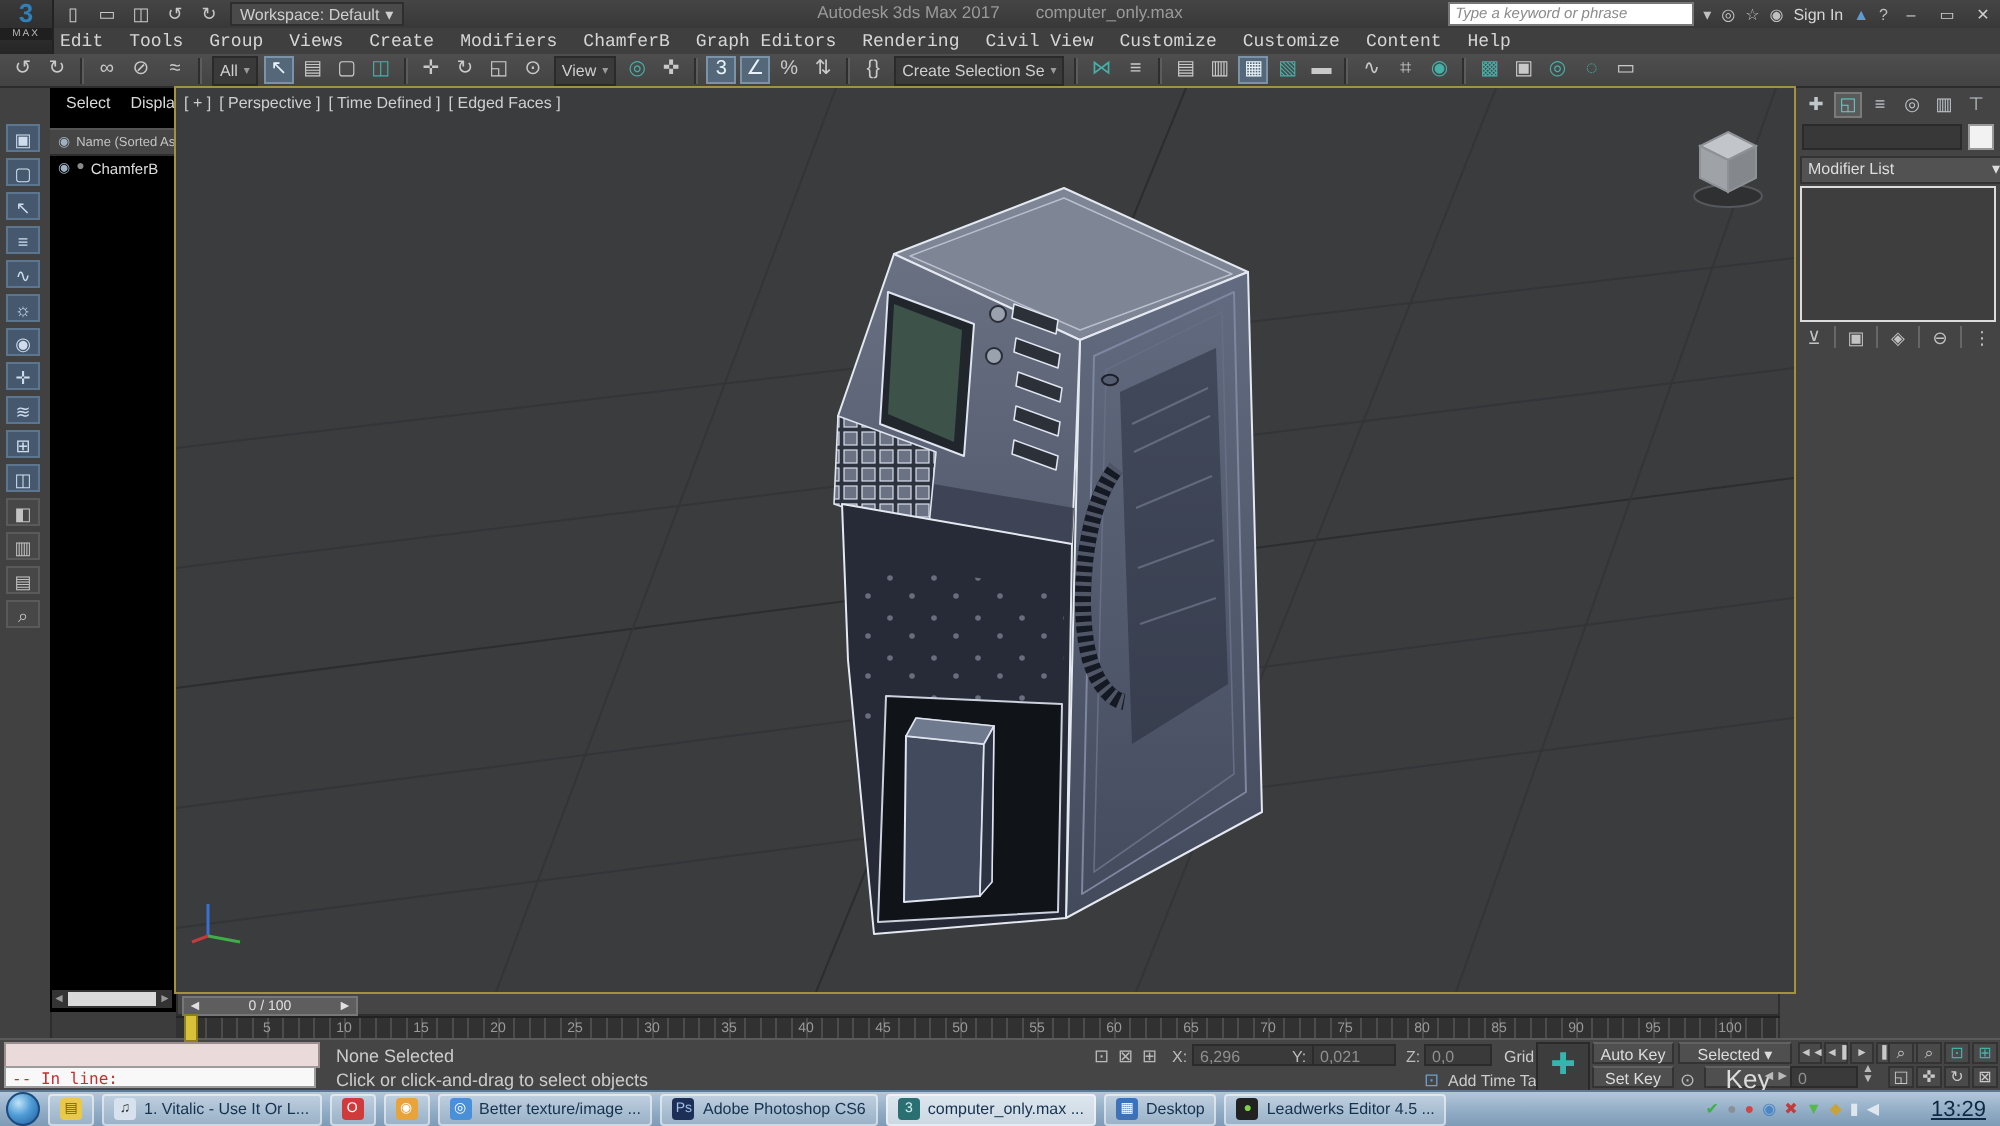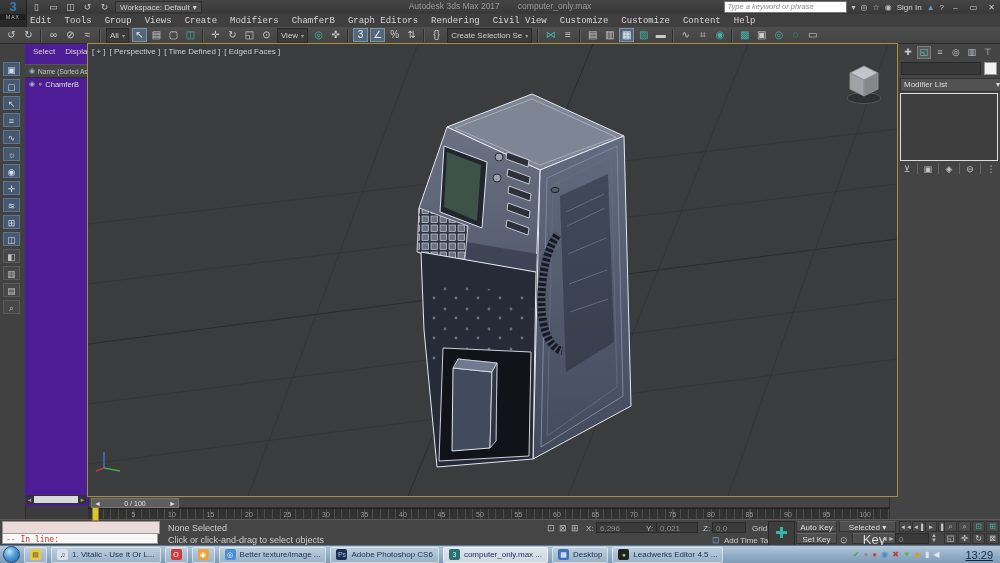--- a/index.html
+++ b/index.html
@@ -31,21 +31,21 @@
   .ticn{width:15px;height:14px;margin:0 1px;font-size:10px;line-height:14px;text-align:center;color:#c9c9c9;cursor:default;flex:0 0 auto;}
   .ticn.accent{color:#45b0a8;}
   .ticn.active{background:#55687a;border:1px solid #7b93a8;box-sizing:border-box;line-height:12px;color:#e8f2f8;}
   .tsep{width:1px;height:13px;background:#2e2e2e;border-right:1px solid #5c5c5c;margin:0 3px;flex:0 0 auto;}
   .tdd{display:flex;align-items:center;height:13px;background:#3a3a3a;border:1px solid #2a2a2a;color:#cfcfcf;font-size:8px;padding:0 3px;gap:3px;margin:0 2px;flex:0 0 auto;white-space:nowrap;text-align:right;}
   .tdd .arr{font-size:6px;color:#9a9a9a;}
   
   #rail{left:0;top:44px;width:25px;height:475px;background:#414141;border-right:1px solid #2e2e2e;}
   .ricn{position:absolute;left:3px;width:17px;height:14px;font-size:9px;line-height:14px;text-align:center;color:#cfdced;background:#45586e;border:1px solid #5d7690;box-sizing:border-box;}
   .ricn.grey{background:#474747;border-color:#5a5a5a;color:#c2c2c2;}
-  #explorer{left:25px;top:44px;width:63px;height:462px;background:#4c1d95;border-right:1px solid #4d7c0f;}
+  #explorer{left:25px;top:44px;width:63px;height:462px;background:#000000;border-right:1px solid #4d7c0f;}
   #explorer-tabs{display:flex;gap:10px;padding:3px 0 0 8px;font-size:8px;color:#d8d8d8;}
   #explorer-head{margin-top:8px;background:#454545;border-top:1px solid #555;border-bottom:1px solid #2e2e2e;font-size:6.5px;color:#c3c3c3;padding:2px 2px 2px 4px;white-space:nowrap;overflow:hidden;display:flex;gap:3px;align-items:center;}
   #explorer-row{font-size:7.5px;color:#ddd;padding:2px 0 0 4px;white-space:nowrap;overflow:hidden;display:flex;gap:3px;}
   .tinyicn{font-size:7px;color:#9fb0c0;}
   #explorer-hscroll{position:absolute;left:1px;bottom:2px;width:60px;height:9px;background:#333;display:flex;align-items:center;}
   #explorer-hscroll .thumb{background:#d9d9d9;height:7px;flex:1;margin:0 1px;}
   #explorer-hscroll .sarr{color:#999;font-size:6px;width:7px;text-align:center;}
   
   #viewport{left:88px;top:44px;width:809px;height:452px;background:#3a3c3e;outline:1px solid #a3913f;z-index:1;}
   #vplabel{left:92px;top:47px;z-index:3;font-size:8px;color:#cfcfcf;display:flex;gap:4px;}

